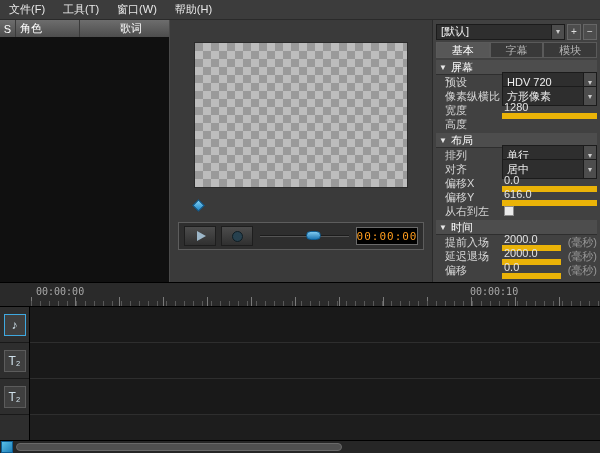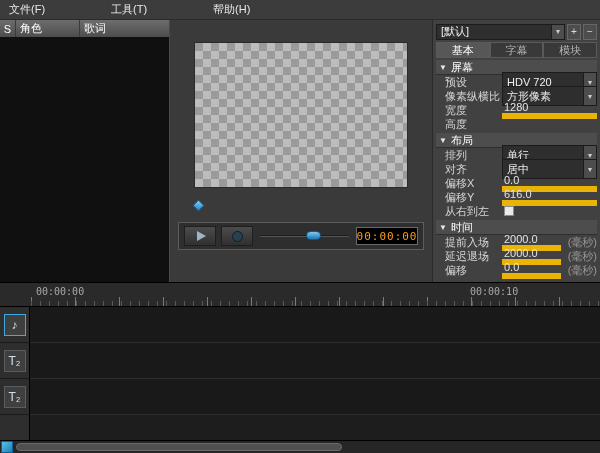--- a/index.html
+++ b/index.html
@@ -8,33 +8,33 @@
   .window { width:600px; height:453px; display:flex; flex-direction:column; background:#383838; }
 
   
   .titlebar { flex:0 0 24px; background:#2b2b2b; display:flex; align-items:center; color:#c9c9c9; }
   .app-icon { width:12px; height:12px; margin:0 7px 0 7px; background:linear-gradient(135deg,#57c2f0,#1f6fae); clip-path:polygon(50% 0,100% 50%,50% 100%,0 50%); }
   .title-text { font-size:11px; }
   .win-controls { margin-left:auto; display:flex; height:100%; }
   .win-btn { width:30px; height:100%; display:flex; align-items:center; justify-content:center; color:#cfcfcf; font-size:11px; }
 
   
-  .menubar { flex:0 0 20px; background:#3c3c3c; border-bottom:1px solid #2a2a2a; display:flex; align-items:center; color:#e8e8e8;gap:48px; }
+  .menubar { flex:0 0 20px; background:#3c3c3c; border-bottom:1px solid #2a2a2a; display:flex; align-items:center; color:#e8e8e8; }
   .menu-item { padding:0 9px; height:100%; display:flex; align-items:center; }
 
   
   .main { flex:0 0 262px; display:flex; min-height:0; }
 
   
   .left-panel { width:170px; background:#111; border-right:1px solid #4a4a4a; display:flex; flex-direction:column; }
   .table-header { flex:0 0 17px; display:flex; background:linear-gradient(#6d6d6d,#4d4d4d); color:#fff; }
   .th { border-right:1px solid #3a3a3a; display:flex; align-items:center; padding:0 4px; }
   .th-s { width:16px; justify-content:center; padding:0; }
   .th-role { width:64px; }
-  .th-lyrics { flex:1; border-right:none; }
+  .th-lyrics { flex:1; border-right:none;margin-left:36px; }
   .table-body { flex:1; background:#101010; }
 
   
   .center-panel { flex:1; background:#3a3a3a; display:flex; flex-direction:column; align-items:center; }
   .preview { margin-top:22px; width:214px; height:146px; border:1px solid #2b2b2b;
     background-color:#9a9a9a;
     background-image:linear-gradient(45deg,#bdbdbd 25%,transparent 25%,transparent 75%,#bdbdbd 75%),
                      linear-gradient(45deg,#bdbdbd 25%,transparent 25%,transparent 75%,#bdbdbd 75%);
     background-size:16px 16px; background-position:0 0,8px 8px; }
   .seek-strip { width:216px; height:28px; position:relative; margin-top:6px; }
@@ -88,20 +88,21 @@
 </style>
 </head>
 <body>
 
 <div class="window">
 
 
   <div class="menubar">
     <span class="menu-item">文件(F)</span>
     <span class="menu-item">工具(T)</span>
+    <span class="menu-item">窗口(W)</span>
     <span class="menu-item">帮助(H)</span>
   </div>
 
   <div class="main">
 
     <div class="left-panel">
       <div class="table-header">
         <span class="th th-s">S</span>
         <span class="th th-role">角色</span>
         <span class="th th-lyrics">歌词</span>

